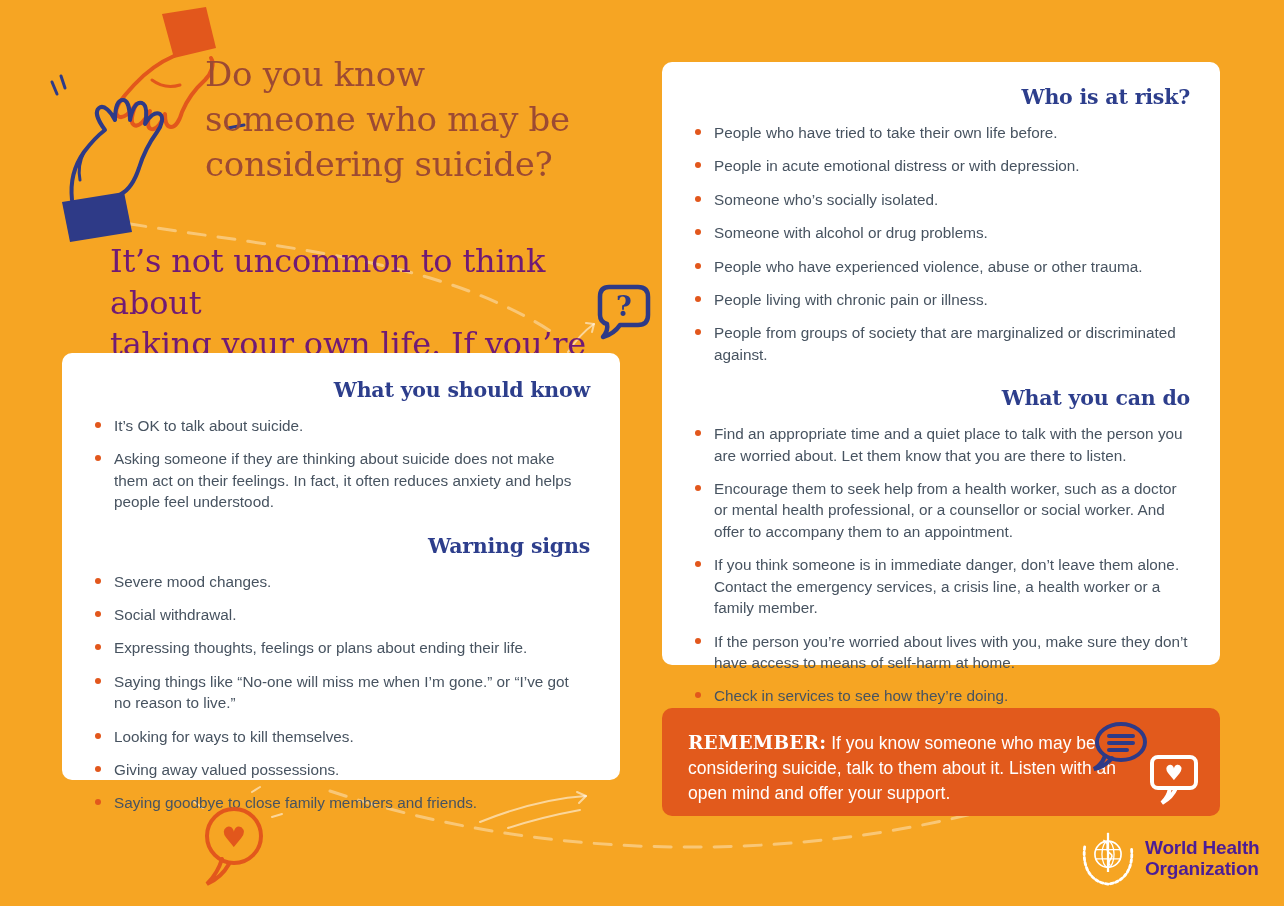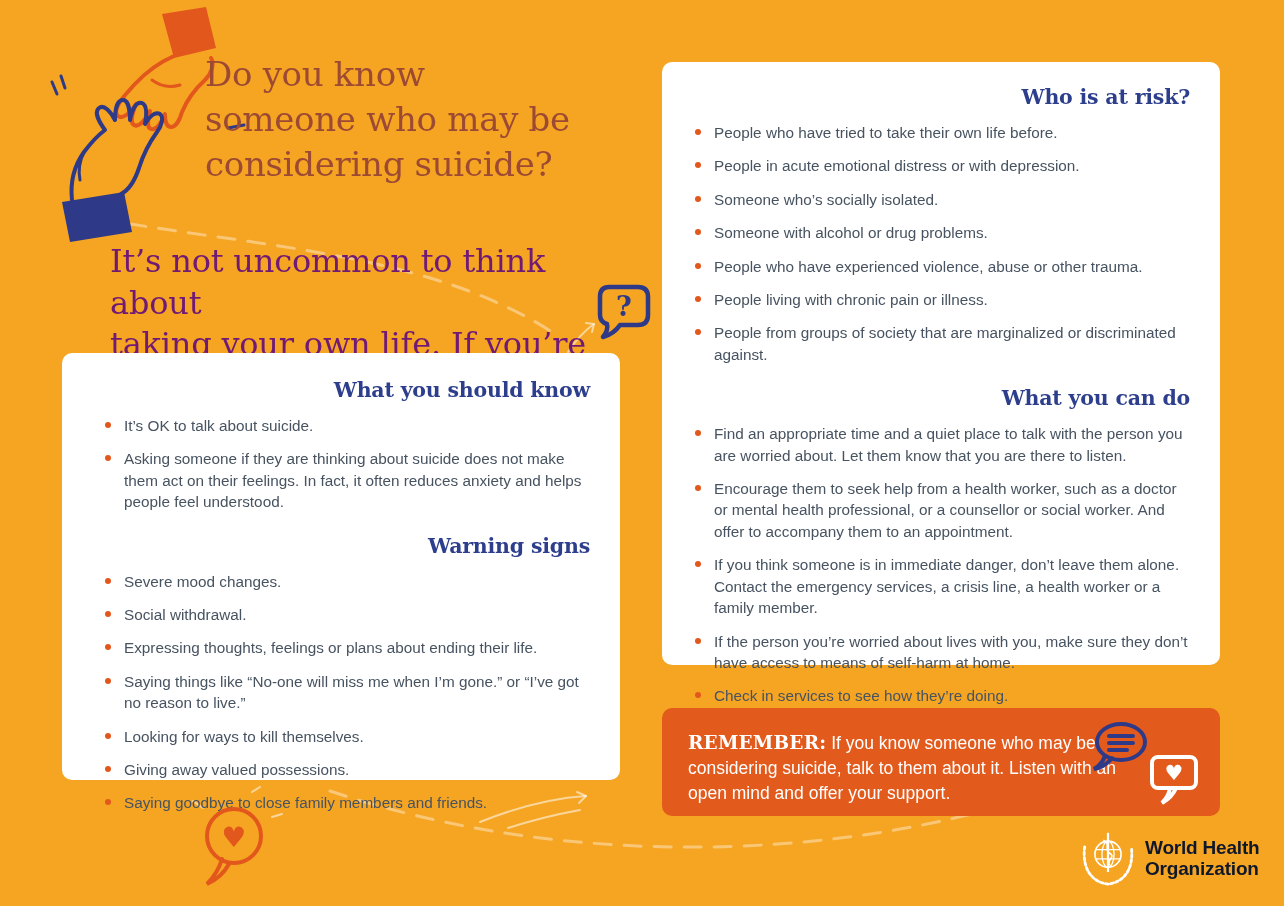--- a/index.html
+++ b/index.html
@@ -23,21 +23,21 @@
   .intro{
     position:absolute;left:62px;top:241px;width:500px;
     font-family:"DejaVu Serif","Liberation Serif",serif;
     font-size:32px;line-height:1.3;color:#701a75;letter-spacing:-0.2px;margin-left:48px;
   }
 
   
   .card{
     position:absolute;background:#FFFFFF;border-radius:10px;box-sizing:border-box;
   }
-  .card.left{left:62px;top:353px;width:558px;height:427px;padding:25px 30px 20px 40px;}
+  .card.left{left:62px;top:353px;width:558px;height:427px;padding:25px 30px 20px 30px;}
   .card.right{left:662px;top:62px;width:558px;height:603px;padding:23px 30px 20px 30px;}
   .card h2{
     font-family:"DejaVu Serif","Liberation Serif",serif;
     font-size:20.5px;font-weight:700;color:#2D3E8C;margin:0 0 13px 0;letter-spacing:-0.2px;text-align:right;
   }
   .card h2.second{margin-top:21px;}
   .card ul{list-style:none;margin:0;padding:0;}
   .card li{
     position:relative;padding-left:22px;margin-bottom:12px;
     font-size:15.3px;line-height:1.4;color:#475360;max-width:482px;
@@ -55,21 +55,21 @@
   .remember p{margin:0;font-size:17.5px;line-height:1.42;max-width:432px;}
   .remember strong{
     font-family:"DejaVu Serif","Liberation Serif",serif;
     font-size:18.5px;letter-spacing:0.2px;
   }
   .icon-abs{position:absolute;}
 
   
   .who{position:absolute;left:1080px;top:830px;display:flex;align-items:center;gap:9px;}
   .who-text{
-    color:#0f172a;font-weight:700;font-size:19px;line-height:1.12;letter-spacing:-0.2px;
+    color:#4c1d95;font-weight:700;font-size:19px;line-height:1.12;letter-spacing:-0.2px;
   }
 </style>
 </head>
 <body>
 
 <div class="page">
 
   <svg class="decor" viewBox="0 0 1284 906">
     <g fill="none" stroke="rgba(255,255,255,0.38)" stroke-width="3" stroke-linecap="round">
       <path d="M70,213 C230,246 420,247 552,332" stroke-dasharray="17 13"></path>

